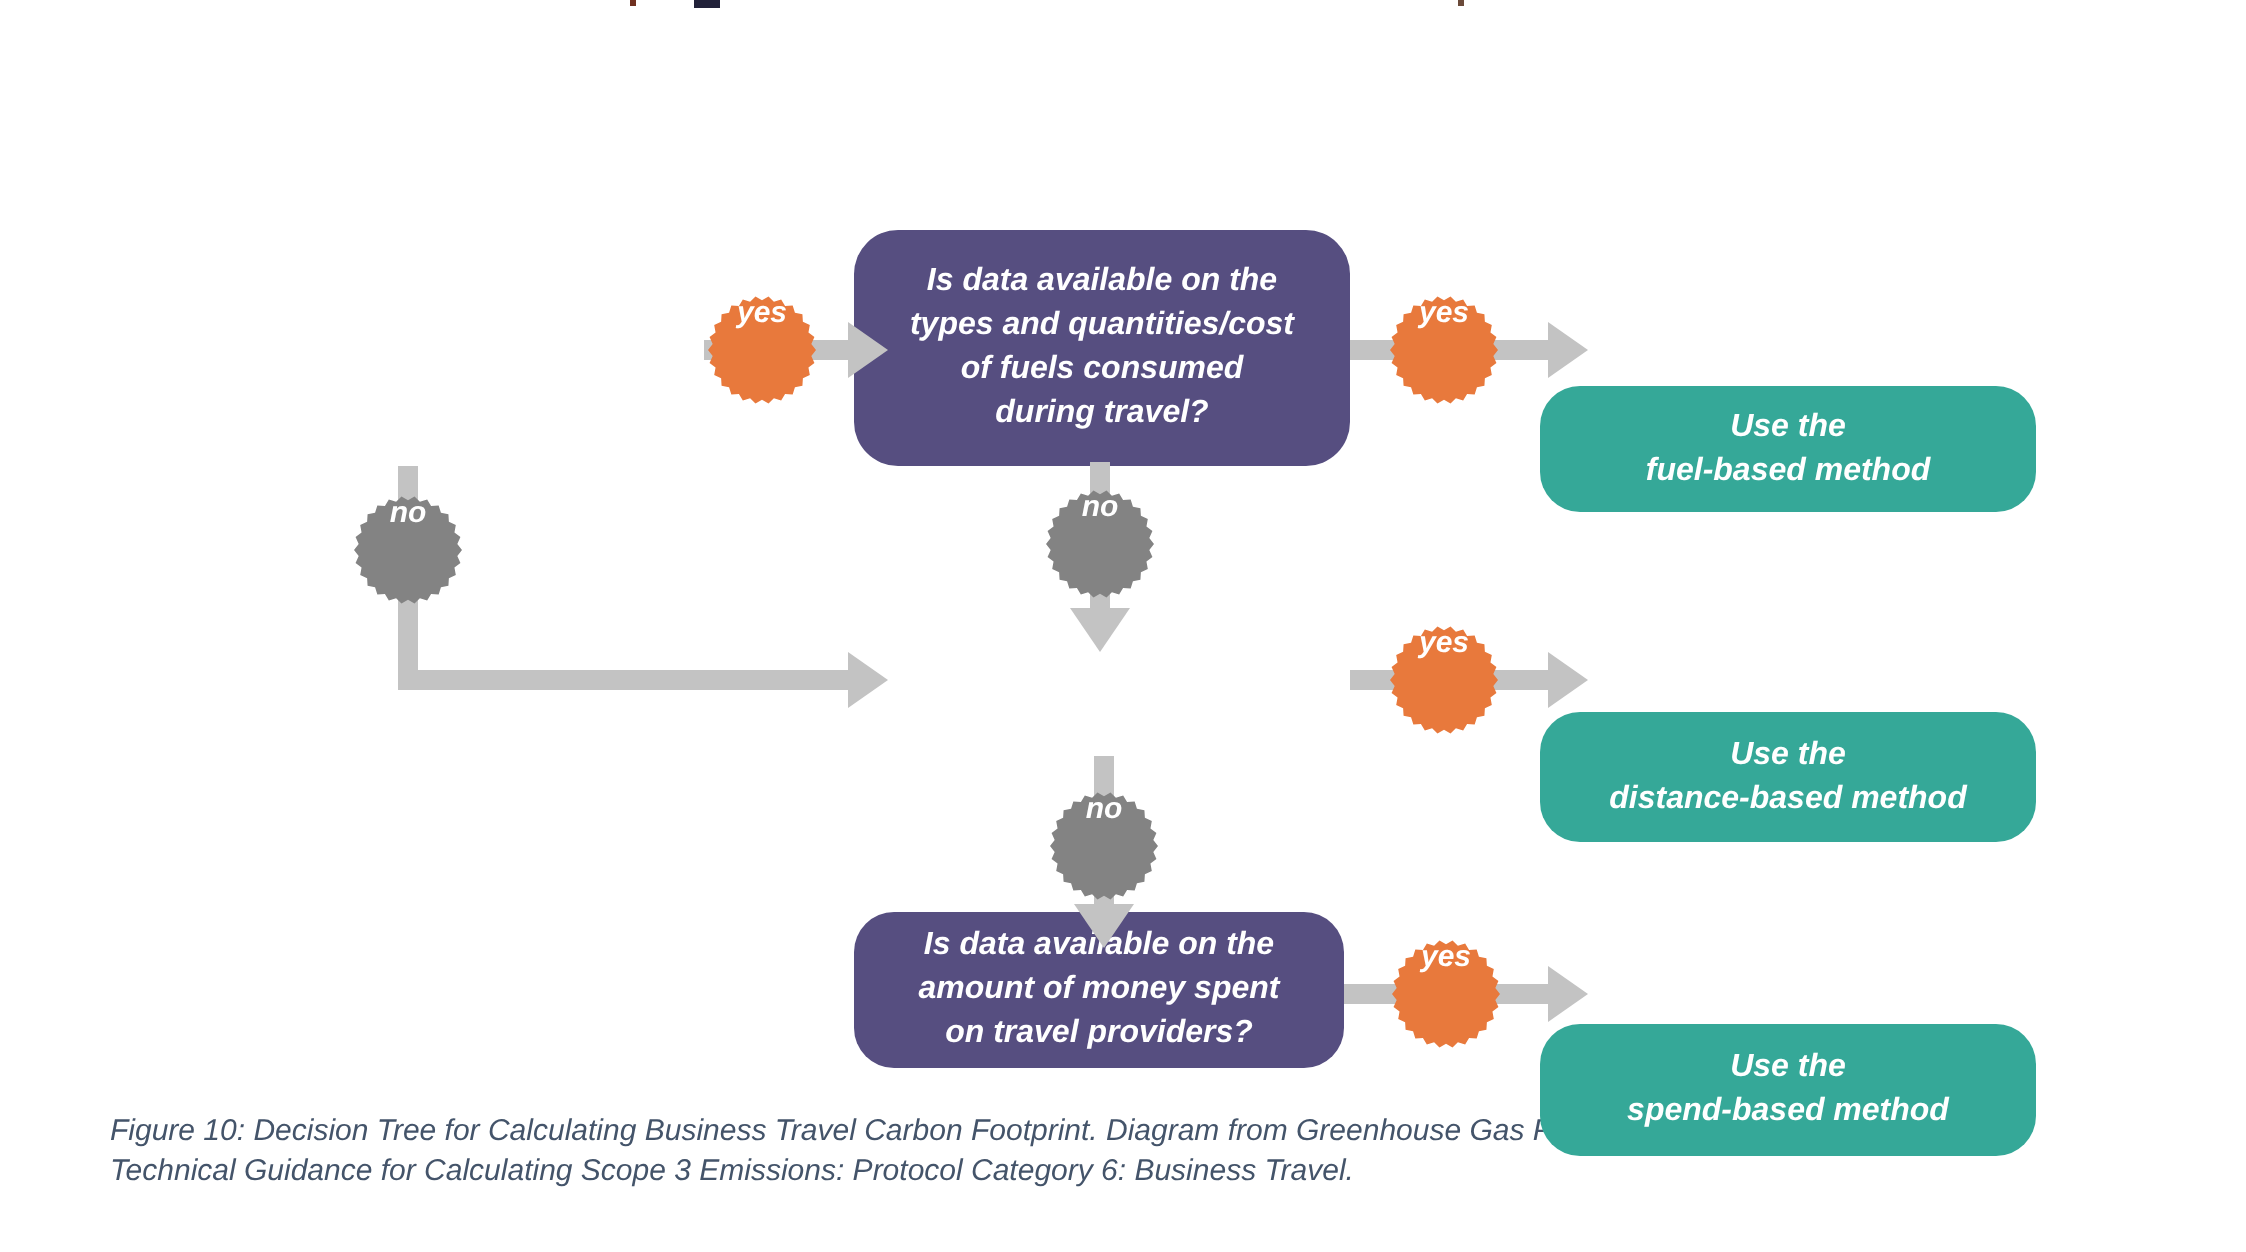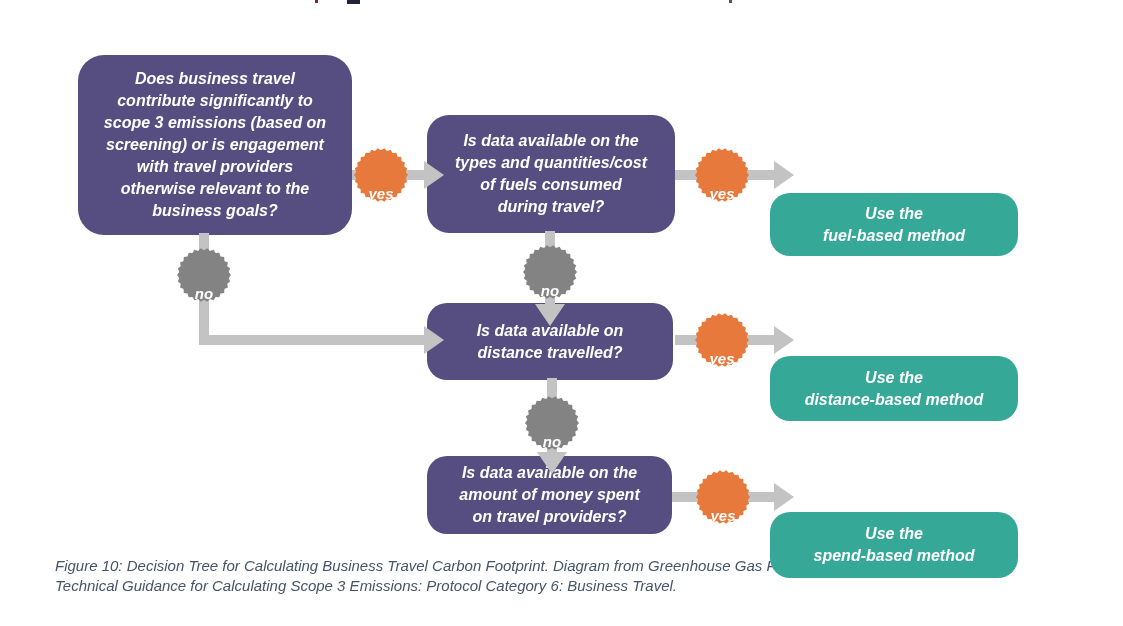--- a/index.html
+++ b/index.html
@@ -38,21 +38,21 @@
   }
   .arrow-down {
     position: absolute; z-index: 2; width: 0; height: 0;
     border-left: 15px solid transparent;
     border-right: 15px solid transparent;
     border-top: 22px solid var(--connector);
   }
   .badge {
     position: absolute; z-index: 3;
     width: 54px; height: 54px;
-    display: flex; align-items: flex-end; justify-content: center;
+    display: flex; align-items: flex-start; justify-content: center;
     color: #ffffff; font-weight: bold; font-style: italic; font-size: 15px;
     font-family: "Liberation Sans", sans-serif;
   }
   .badge.yes { background: var(--orange); }
   .badge.no  { background: var(--gray-badge); }
   .caption {
     position: absolute;
     left: 55px; top: 556px; width: 960px;
     font-family: "Liberation Sans", sans-serif;
     font-style: italic;
@@ -82,38 +82,25 @@
   <div class="connector" style="left:199px; top:335px; width:227px; height:10px;"></div>
 
   <div class="arrow-right" style="left:424px; top:161px;"></div>
   <div class="arrow-right" style="left:774px; top:161px;"></div>
   <div class="arrow-right" style="left:774px; top:326px;"></div>
   <div class="arrow-right" style="left:774px; top:483px;"></div>
   <div class="arrow-right" style="left:424px; top:326px;"></div>
   <div class="arrow-down" style="left:535px; top:304px;"></div>
   <div class="arrow-down" style="left:537px; top:452px;"></div>
 
-  <div class="node question" style="left:78px; top:55px; width:274px; height:180px; border-radius:26px;">
-    <span>Does business travel
-contribute significantly to
-scope 3 emissions (based on
-screening) or is engagement
-with travel providers
-otherwise relevant to the
-business goals?</span>
-  </div>
   <div class="node question" style="left:427px; top:115px; width:248px; height:118px; border-radius:22px;">
     <span>Is data available on the
 types and quantities/cost
 of fuels consumed
 during travel?</span>
-  </div>
-  <div class="node question" style="left:427px; top:303px; width:246px; height:77px; border-radius:20px;">
-    <span>Is data available on
-distance travelled?</span>
   </div>
   <div class="node question" style="left:427px; top:456px; width:245px; height:78px; border-radius:20px;">
     <span>Is data available on the
 amount of money spent
 on travel providers?</span>
   </div>
 
   <div class="node result" style="left:770px; top:145px; width:248px; height:63px; border-radius:20px;">
     <span>Use the
 fuel-based method</span>

